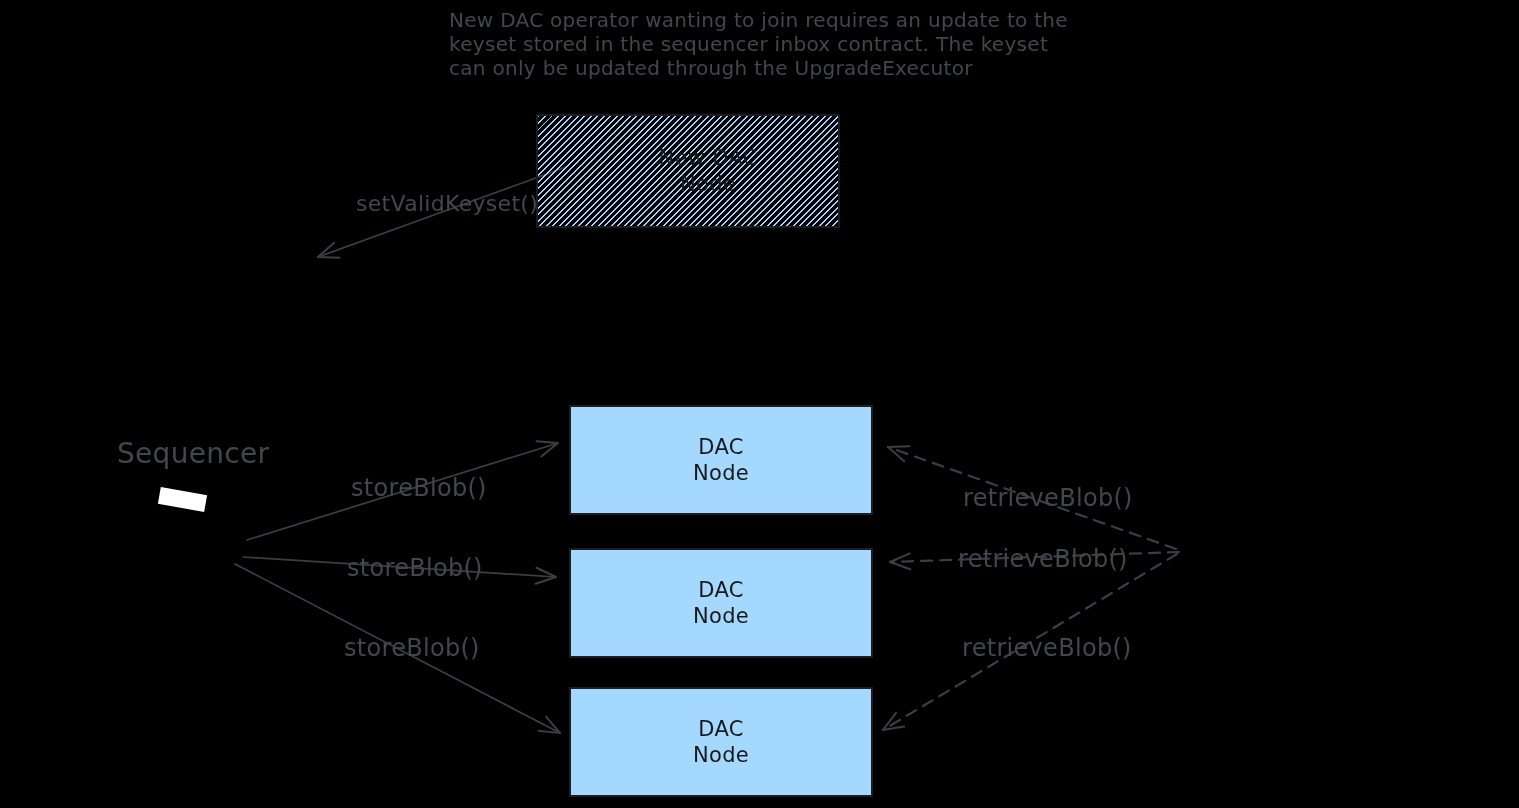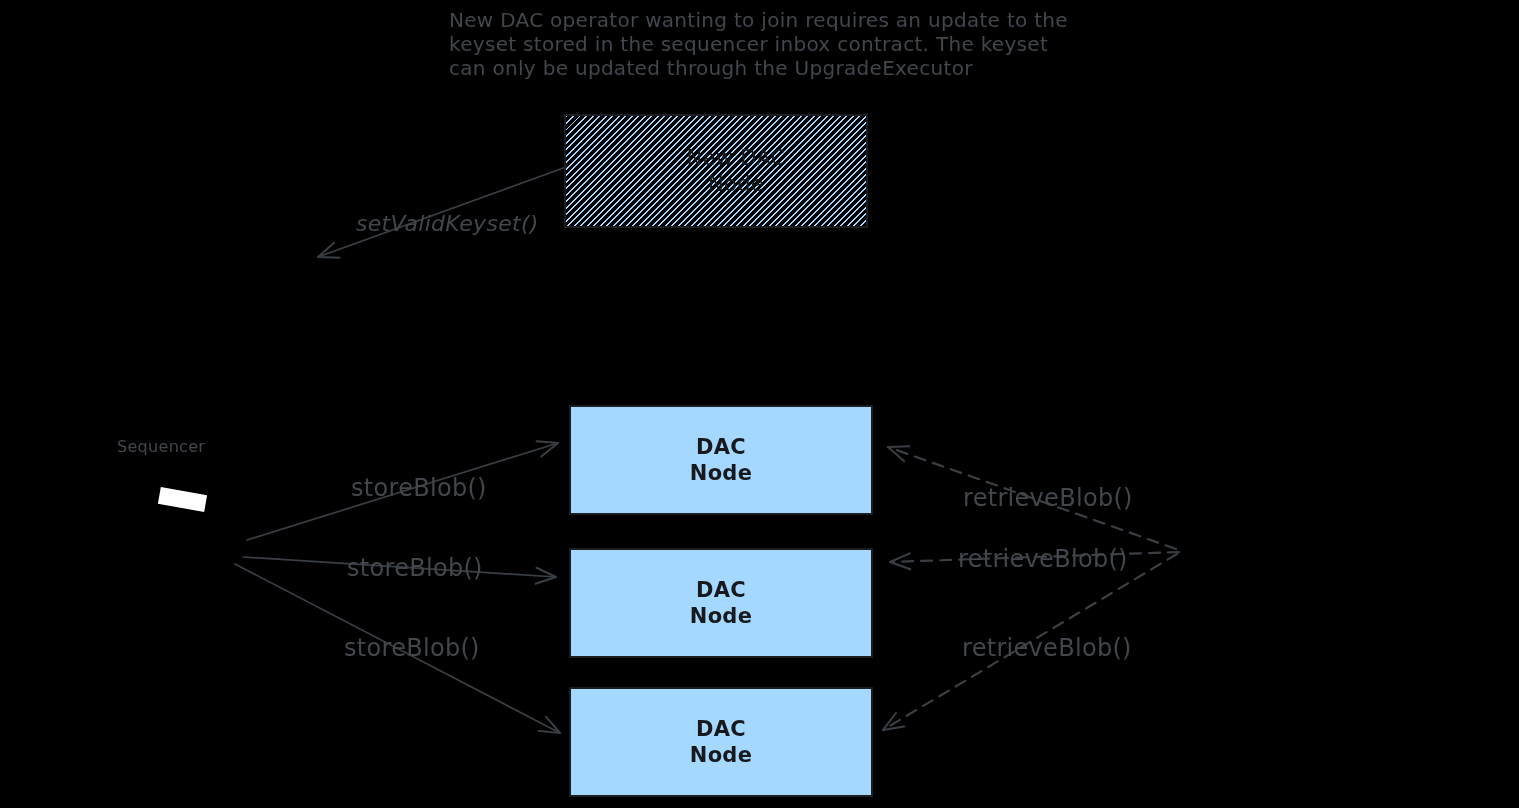--- a/index.html
+++ b/index.html
@@ -31,21 +31,21 @@
     display:flex;align-items:center;justify-content:center;
     text-align:center;
   }
   .box-label{
     color:var(--box-text);
     font-size:21px;line-height:26px;
     white-space:pre-line;
     letter-spacing:.3px;
   }
   .box.pink{background:var(--box-pink);}
-  .box.blue{background:var(--box-blue);font-weight:bold;}
+  .box.blue{background:var(--box-blue);}
   .box.hatched{
     background:repeating-linear-gradient(135deg,
       var(--box-blue) 0px, var(--box-blue) 1.4px,
       transparent 1.4px, transparent 4.6px);
   }
   .note{
     position:absolute;
     color:var(--annotation-text);
     font-size:20px;line-height:24px;
     white-space:pre-line;
@@ -54,41 +54,41 @@
   .fn-label{
     position:absolute;
     color:var(--annotation-text);
     font-size:24px;
     letter-spacing:.3px;
     white-space:nowrap;
   }
   .actor-label{
     position:absolute;
     color:var(--annotation-text);
-    font-size:16px;
+    font-size:28px;
     letter-spacing:.3px;
     white-space:nowrap;
   }
   .laptop-screen{
     position:absolute;
     left:159px;top:491px;width:47px;height:17px;
     background:var(--laptop-screen);
     transform:rotate(10deg);
   }
   
-  .box.hatched{left:564px;top:114px;width:304px;height:114px;padding-left:40px;}
+  .box.hatched{left:536px;top:114px;width:304px;height:114px;padding-left:40px;}
   .box.pink{left:9px;top:213px;width:304px;height:110px;}
   .dac-1{left:569px;top:405px;width:304px;height:110px;}
   .dac-2{left:569px;top:548px;width:304px;height:110px;}
   .dac-3{left:569px;top:687px;width:304px;height:110px;}
   
   .top-note{left:449px;top:8px;}
   .right-note{left:1177px;top:329px;line-height:25px;}
   .bottom-note{left:40px;top:699px;}
-  .lbl-setvalidkeyset{left:356px;top:211px;font-size:22px;font-style:italic;}
+  .lbl-setvalidkeyset{left:356px;top:191px;font-size:22px;}
   .lbl-sequencer{left:117px;top:437px;}
   .lbl-user{left:1255px;top:421px;}
   .lbl-storeblob-1{left:351px;top:474px;}
   .lbl-storeblob-2{left:347px;top:554px;}
   .lbl-storeblob-3{left:344px;top:634px;}
   .lbl-retrieveblob-1{left:963px;top:484px;}
   .lbl-retrieveblob-2{left:958px;top:545px;}
   .lbl-retrieveblob-3{left:962px;top:634px;}
 </style>
 </head>

